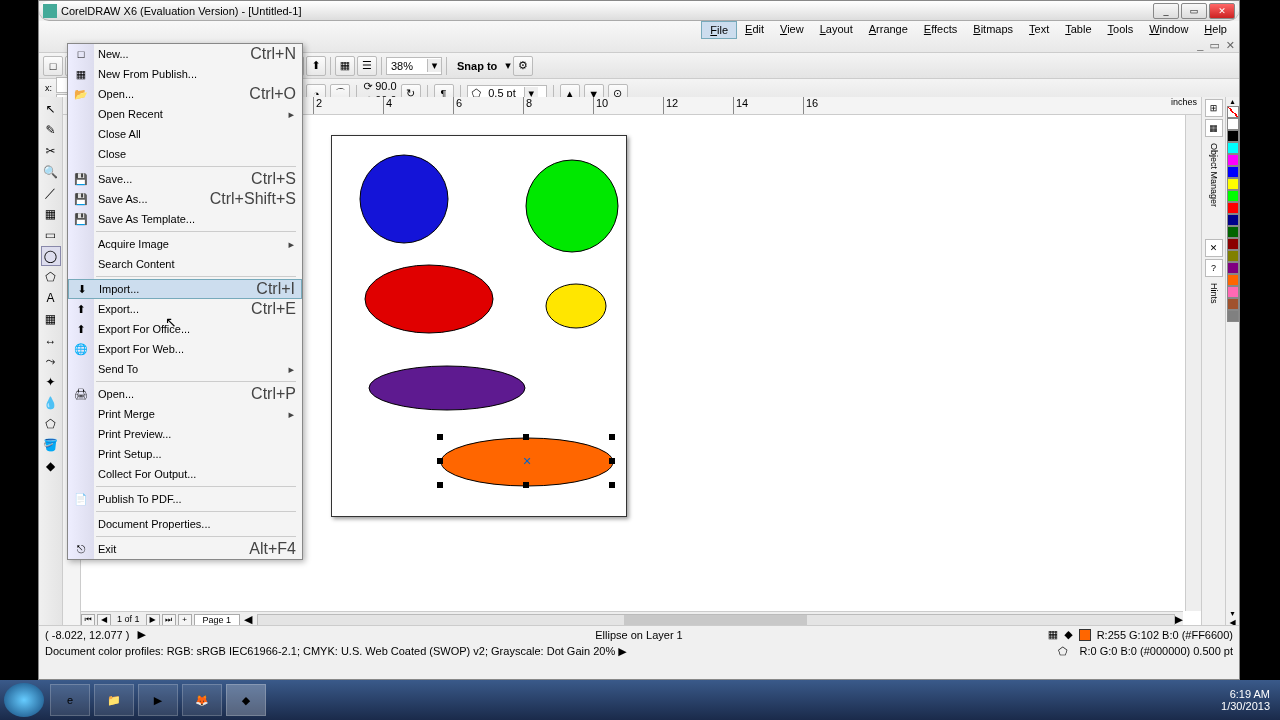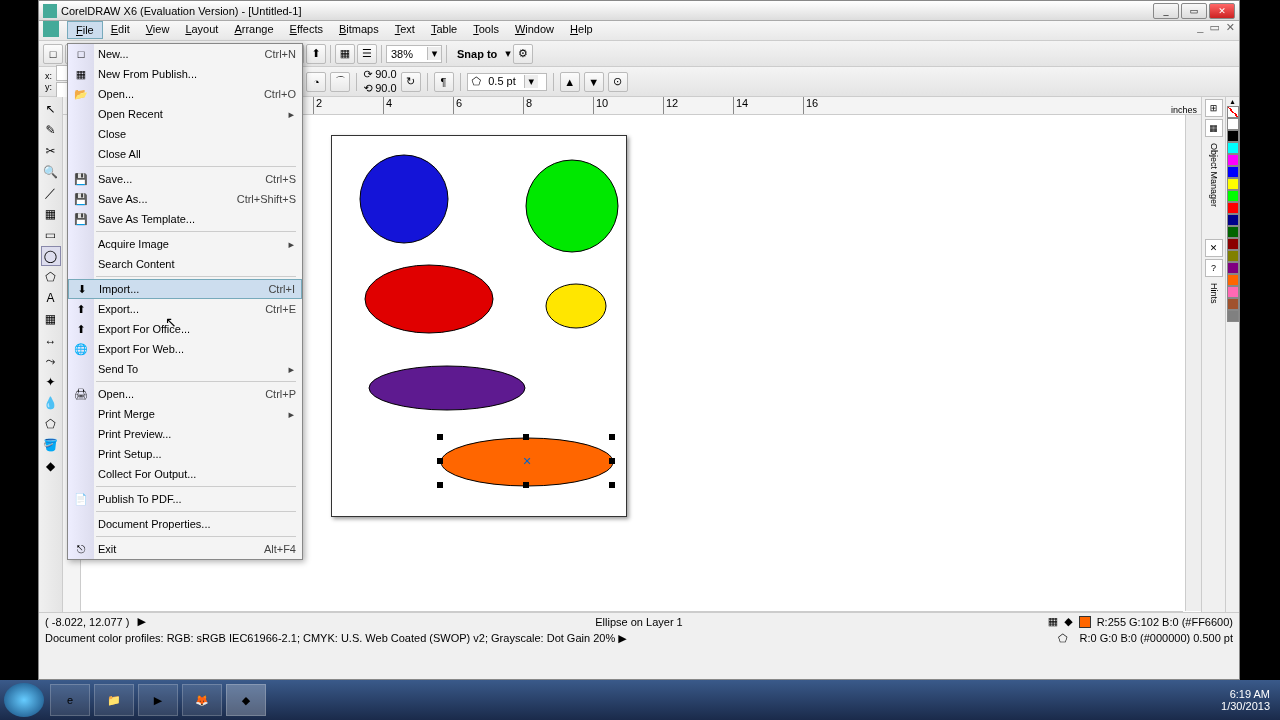--- a/index.html
+++ b/index.html
@@ -1,24 +1,24 @@
 <!DOCTYPE html>
 <html><head>
 <meta charset="utf-8">
 <style>
 * { margin: 0; padding: 0; box-sizing: border-box; font-family: "Segoe UI", Tahoma, sans-serif; font-size: 11px; }
 body { background: #000; width: 1280px; height: 720px; overflow: hidden; position: relative; }
 .app-window { position: absolute; left: 38px; top: 0; width: 1202px; height: 680px; background: #f0f0f0; border: 1px solid #888; }
-.title-bar { height: 20px; background: linear-gradient(#fff, #ddd); display: flex; align-items: center; padding: 0 4px; border-bottom: 1px solid #aaa; }
+.title-bar { height: 20px; background: linear-gradient(#fff, #ddd); display: flex; align-items: center; padding: 0 4px; border-bottom: 1px solid #aaa; border-radius: 10px; }
 .title-bar .icon { width: 14px; height: 14px; background: #4a9; margin-right: 4px; }
 .title-bar .title { flex: 1; font-size: 11px; }
 .win-btns { display: flex; gap: 2px; }
 .win-btn { width: 26px; height: 16px; background: linear-gradient(#f8f8f8,#ddd); border: 1px solid #888; border-radius: 2px; display: flex; align-items: center; justify-content: center; font-size: 9px; }
 .win-btn.close { background: linear-gradient(#f66,#c22); color: #fff; }
-.menu-bar { height: 20px; background: linear-gradient(#f8f8f8,#e8e8e8); display: flex; align-items: flex-start; padding: 0 4px; border-bottom: 1px solid #ccc; }
+.menu-bar { height: 32px; background: linear-gradient(#f8f8f8,#e8e8e8); display: flex; align-items: flex-end; padding: 0 4px; border-bottom: 1px solid #ccc; flex-direction: column; }
 .menu-bar .app-icon { width: 16px; height: 16px; background: #4a9; margin-right: 8px; }
 .menu-bar .menu-item { padding: 2px 8px; cursor: default; }
 .menu-bar .menu-item.active { background: #cde; border: 1px solid #7ab; }
 .menu-bar .mini-btns { margin-left: auto; display: flex; gap: 6px; color: #666; font-size: 10px; }
 .toolbar { height: 26px; background: linear-gradient(#f4f4f4,#e4e4e4); border-bottom: 1px solid #ccc; display: flex; align-items: center; padding: 0 4px; gap: 2px; }
 .tbtn { width: 20px; height: 20px; background: linear-gradient(#fcfcfc,#e8e8e8); border: 1px solid #bbb; border-radius: 2px; display: flex; align-items: center; justify-content: center; }
 .tsep { width: 1px; height: 18px; background: #bbb; margin: 0 2px; }
 .zoom-combo { display: inline-flex; align-items: center; border: 1px solid #bbb; background: #fff; height: 18px; }
 .zoom-combo span { padding: 0 4px; min-width: 40px; }
 .zoom-combo .arr { width: 14px; text-align: center; background: #eee; border-left: 1px solid #bbb; }
@@ -27,51 +27,51 @@
 .props-bar .small-input { width: 42px; height: 16px; border: 1px solid #bbb; background: #fff; padding: 0 2px; font-size: 10px; }
 .props-bar .two-row { display: flex; flex-direction: column; gap: 1px; }
 .main-area { position: absolute; left: 0; top: 96px; right: 0; bottom: 52px; display: flex; }
 .toolbox { width: 24px; background: linear-gradient(90deg,#f0f0f0,#e4e4e4); border-right: 1px solid #ccc; display: flex; flex-direction: column; gap: 1px; padding-top: 2px; }
 .toolbox .tool { width: 20px; height: 20px; margin: 0 auto; border: 1px solid transparent; display: flex; align-items: center; justify-content: center; font-size: 12px; }
 .toolbox .tool.active { border: 1px solid #88a; background: #dde; }
 .canvas-wrap { flex: 1; display: flex; flex-direction: column; position: relative; background: #fff; }
 .ruler-h { height: 18px; background: #f4f4f4; border-bottom: 1px solid #ccc; position: relative; font-size: 9px; overflow: hidden; }
 .ruler-h .tick { position: absolute; top: 0; border-left: 1px solid #888; height: 18px; padding-left: 2px; }
 .ruler-v { position: absolute; left: 0; top: 18px; bottom: 0; width: 18px; background: #f4f4f4; border-right: 1px solid #ccc; }
-.ruler-label { position: absolute; right: 4px; top: 8px; font-size: 9px; }
+.ruler-label { position: absolute; right: 4px; top: 0; font-size: 9px; }
 .canvas { position: absolute; left: 18px; top: 18px; right: 18px; bottom: 18px; background: #a8a8a8; overflow: hidden; }
 .page { position: absolute; left: 250px; top: 20px; width: 296px; height: 382px; background: #fff; border: 1px solid #333; box-shadow: 2px 2px 4px rgba(0,0,0,.4); }
 .scroll-h { position: absolute; left: 18px; right: 18px; bottom: 0; height: 16px; background: #eee; border-top: 1px solid #ccc; display: flex; align-items: center; }
 .scroll-h .page-nav { display: flex; gap: 2px; }
 .scroll-h .page-nav .nbt { width: 14px; height: 12px; border: 1px solid #aaa; background: #f4f4f4; font-size: 8px; display: flex; align-items: center; justify-content: center; }
 .scroll-h .page-tab { padding: 0 8px; border: 1px solid #aaa; background: #fff; height: 12px; font-size: 9px; }
 .scroll-h .track { flex: 1; margin-left: 4px; background: #e4e4e4; height: 12px; border: 1px solid #bbb; position: relative; }
 .scroll-h .thumb { position: absolute; left: 40%; width: 20%; height: 100%; background: #c8c8c8; }
 .scroll-v { position: absolute; right: 0; top: 18px; bottom: 16px; width: 16px; background: #eee; border-left: 1px solid #ccc; }
 .right-rail { width: 24px; background: #f0f0f0; border-left: 1px solid #ccc; display: flex; flex-direction: column; align-items: center; gap: 2px; padding-top: 2px; }
 .right-rail .ritem { width: 18px; height: 18px; border: 1px solid #bbb; background: #fff; font-size: 9px; display: flex; align-items: center; justify-content: center; }
 .right-rail .vtext { writing-mode: vertical-rl; font-size: 9px; margin-top: 4px; }
 .color-strip { width: 14px; background: #f0f0f0; border-left: 1px solid #ccc; display: flex; flex-direction: column; }
 .color-strip .sw { width: 12px; height: 12px; border: 1px solid #888; margin: 0 auto; }
 .color-strip .sw.noc { background: #fff; position: relative; }
 .color-strip .sw.noc::after { content:""; position: absolute; left:0; top:0; right:0; bottom:0; background: linear-gradient(45deg, transparent 45%, red 45%, red 55%, transparent 55%); }
-.status-bar { position: absolute; left: 0; right: 0; bottom: 17px; height: 50px; }
+.status-bar { position: absolute; left: 0; right: 0; bottom: 4px; height: 50px; }
 .status1 { height: 18px; background: #f0f0f0; border-top: 1px solid #ccc; display: flex; align-items: center; font-size: 10px; padding: 0 6px; }
 .status1 .mid { position: absolute; left: 50%; transform: translateX(-50%); }
 .status1 .right { margin-left: auto; display: flex; gap: 6px; align-items: center; }
 .status1 .sw { width: 12px; height: 12px; border: 1px solid #333; }
 .status2 { height: 16px; background: #f0f0f0; display: flex; align-items: center; font-size: 10px; padding: 0 6px; }
 .status2 .right { margin-left: auto; display: flex; gap: 6px; align-items: center; }
 
 
 .dropdown { position: absolute; left: 28px; top: 42px; width: 236px; background: #f4f4f4; border: 1px solid #888; box-shadow: 2px 2px 6px rgba(0,0,0,.3); z-index: 100; }
 .dropdown .mi { display: flex; align-items: center; height: 20px; padding-right: 6px; }
 .dropdown .mi .ico { width: 26px; display: flex; justify-content: center; }
 .dropdown .mi .lbl { flex: 1; padding-left: 4px; }
-.dropdown .mi .sc { color: #444; font-size: 11px; }
+.dropdown .mi .sc { color: #444; font-size: 16px; }
 .dropdown .mi .sub { color: #444; padding-right: 2px; }
 .dropdown .mi.hover { background: #cde; border: 1px solid #7ab; height: 20px; }
 .dropdown .mi.disabled .lbl { color: #999; }
 .dropdown .msep { height: 1px; background: #ccc; margin: 2px 6px 2px 28px; }
 .dropdown .icon-strip { position: absolute; left: 0; top: 0; bottom: 0; width: 26px; background: linear-gradient(90deg,#eef,#dde); }
 
 
 .taskbar { position: absolute; left: 0; right: 0; bottom: 0; height: 40px; background: linear-gradient(#3a5a8a,#1a2a4a); display: flex; align-items: center; padding: 0 4px; }
 .taskbar .start { width: 40px; height: 34px; border-radius: 50%; background: radial-gradient(#6cf,#147); margin-right: 6px; }
 .taskbar .tbi { width: 40px; height: 32px; background: rgba(255,255,255,.1); border: 1px solid rgba(255,255,255,.2); margin-right: 4px; display: flex; align-items: center; justify-content: center; }
@@ -349,25 +349,25 @@
           <span class="lbl">Open...</span>
           <span class="sc">Ctrl+O</span>
         </div>
         <div class="mi">
           <span class="ico"></span>
           <span class="lbl">Open Recent</span>
           <span class="sub">▸</span>
         </div>
         <div class="mi">
           <span class="ico"></span>
+          <span class="lbl">Close All</span>
+        </div>
+        <div class="mi">
+          <span class="ico"></span>
           <span class="lbl">Close</span>
-        </div>
-        <div class="mi">
-          <span class="ico"></span>
-          <span class="lbl">Close All</span>
         </div>
         <div class="msep"></div>
         <div class="mi">
           <span class="ico">💾</span>
           <span class="lbl">Save...</span>
           <span class="sc">Ctrl+S</span>
         </div>
         <div class="mi">
           <span class="ico">💾</span>
           <span class="lbl">Save As...</span>

